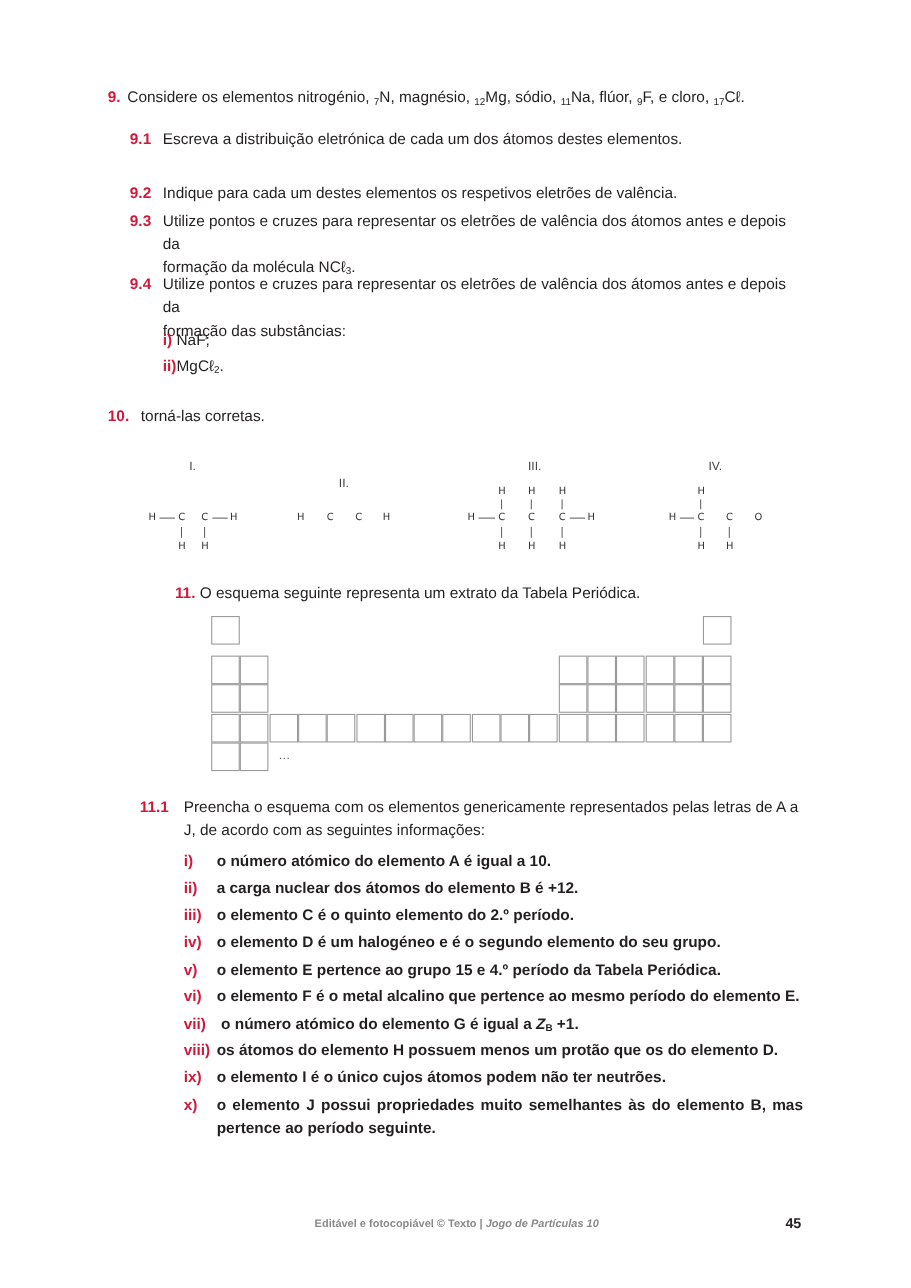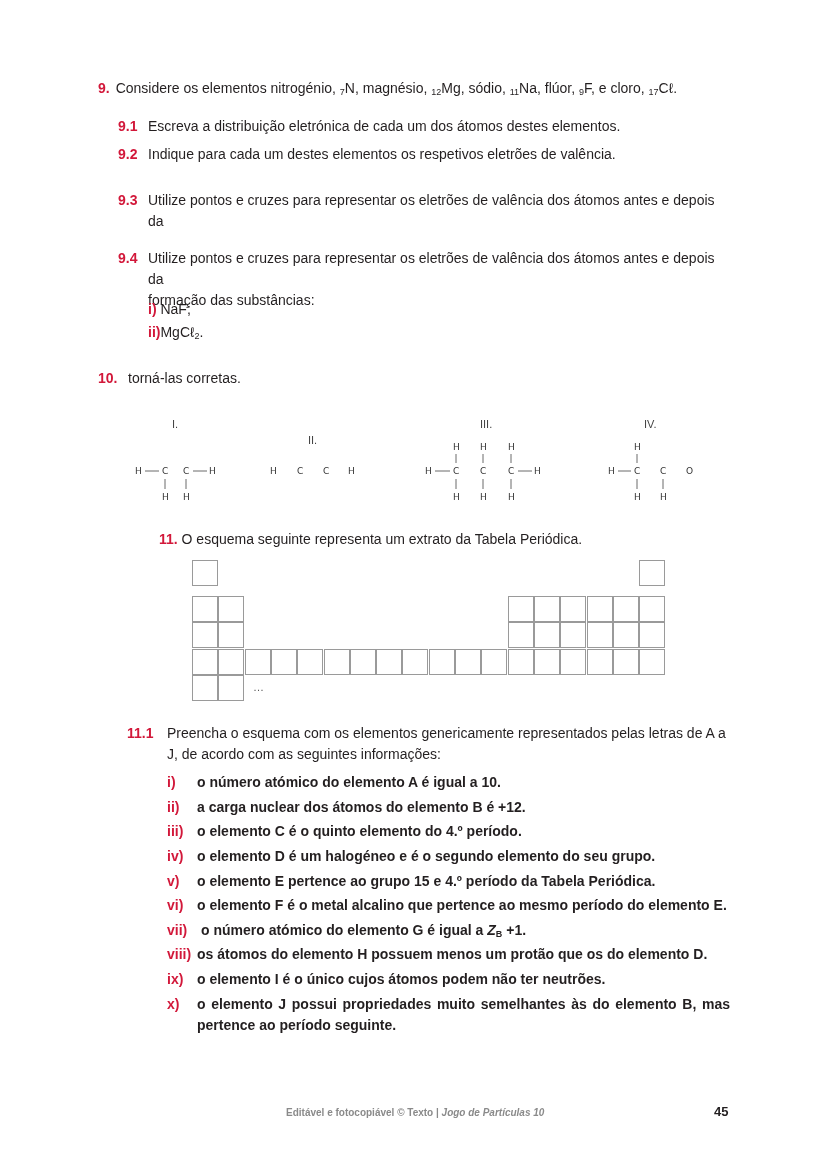--- a/index.html
+++ b/index.html
@@ -33,28 +33,29 @@
 <body>
 
 <div class="abs txt q9">
   <span class="num">9.</span><span>Considere os elementos nitrogénio, </span><sub class="s">7</sub><span>N, magnésio, </span><sub class="s">12</sub><span>Mg, sódio, </span><sub class="s">11</sub><span>Na, flúor, </span><sub class="s">9</sub><span>F, e cloro, </span><sub class="s">17</sub><span>Cℓ.</span>
 </div>
 
 <div class="sub txt" style="top:116px">
   <span class="label num">9.1</span>
   <div class="body">Escreva a distribuição eletrónica de cada um dos átomos destes elementos.</div>
 </div>
-<div class="sub txt" style="top:144px">
+<div class="sub txt" style="top:165px">
   <span class="label num">9.2</span>
   <div class="body">Indique para cada um destes elementos os respetivos eletrões de valência.</div>
 </div>
 <div class="sub txt" style="top:190px">
   <span class="label num">9.3</span>
   <div class="body">
     <div>Utilize pontos e cruzes para representar os eletrões de valência dos átomos antes e depois da</div>
+    <div><span>formação da molécula NCℓ</span><sub class="s">3</sub><span>.</span></div>
   </div>
 </div>
 <div class="sub txt" style="top:248px">
   <span class="label num">9.4</span>
   <div class="body">
     <div>Utilize pontos e cruzes para representar os eletrões de valência dos átomos antes e depois da</div>
     <div>formação das substâncias:</div>
   </div>
 </div>
 <div class="roman txt" style="top:299px">
@@ -193,21 +194,21 @@
 <div class="list-item txt" style="top:772px">
     <span class="lab">i)</span>
     <div class="bd">o número atómico do elemento A é igual a 10.</div>
   </div>
 <div class="list-item txt" style="top:797px">
     <span class="lab">ii)</span>
     <div class="bd">a carga nuclear dos átomos do elemento B é +12.</div>
   </div>
 <div class="list-item txt" style="top:821px">
     <span class="lab">iii)</span>
-    <div class="bd">o elemento C é o quinto elemento do 4.º período.</div>
+    <div class="bd">o elemento C é o quinto elemento do 2.º período.</div>
   </div>
 <div class="list-item txt" style="top:846px">
     <span class="lab">iv)</span>
     <div class="bd">o elemento D é um halogéneo e é o segundo elemento do seu grupo.</div>
   </div>
 <div class="list-item txt" style="top:871px">
     <span class="lab">v)</span>
     <div class="bd">o elemento E pertence ao grupo 15 e 4.º período da Tabela Periódica.</div>
   </div>
 <div class="list-item txt" style="top:895px">

